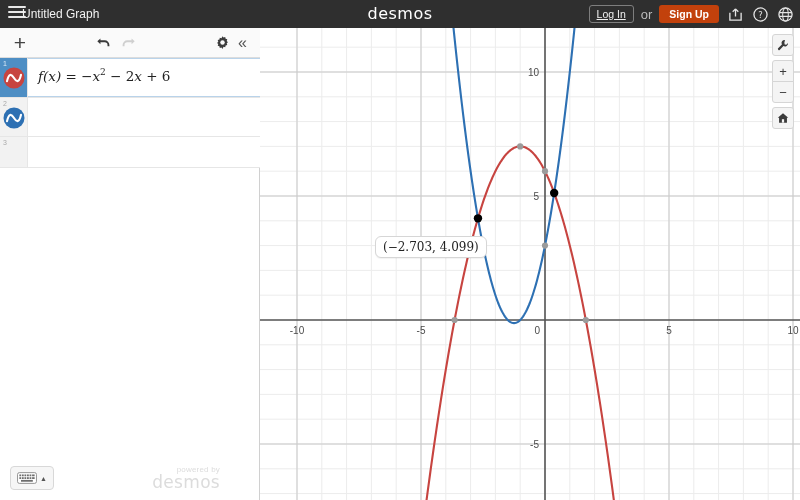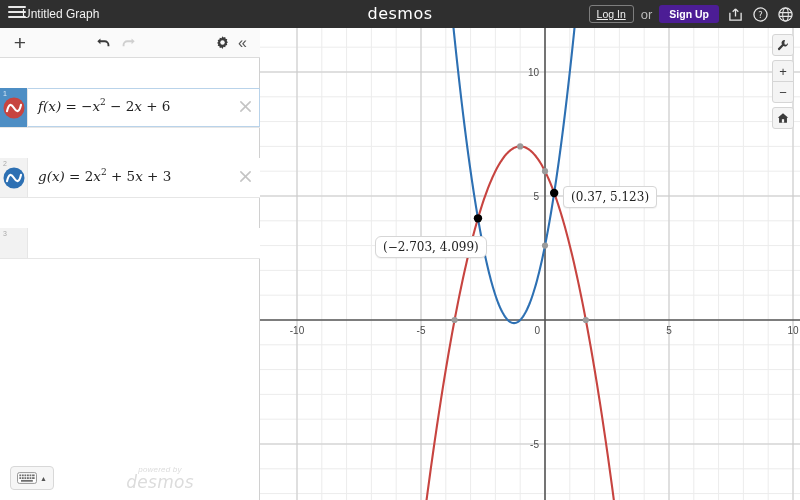--- a/index.html
+++ b/index.html
@@ -38,21 +38,21 @@
     display: flex; align-items: center; gap: 7px;
   }
   .btn-login {
     font-size: 10.5px; color: #efefef; border: 1px solid #7e7e7e;
     border-radius: 3px; padding: 3px 7px; background: transparent; cursor: pointer;
     line-height: 1;
     text-decoration: underline;
   }
   .or-text { font-size: 13px; color: #bdbdbd; }
   .btn-signup {
-    font-size: 10.5px; color: #fff; background: #4c1d95; border: none;
+    font-size: 10.5px; color: #fff; background: #c2410c; border: none;
     border-radius: 3px; padding: 4px 10px; cursor: pointer; font-weight: bold;
     line-height: 1;
   }
   .nav-icon {
     width: 18px; height: 18px; display: inline-flex;
     align-items: center; justify-content: center; cursor: pointer;
   }
   .nav-icon svg { display: block; }
 
   
@@ -72,22 +72,22 @@
   .tb-undo { position: absolute; left: 96px; top: 7px; cursor: pointer; }
   .tb-redo { position: absolute; left: 120px; top: 7px; cursor: pointer; }
   .tb-gear { position: absolute; left: 215px; top: 7px; cursor: pointer; }
   .tb-collapse {
     position: absolute; left: 238px; top: 4px; font-size: 16px; color: #555;
     cursor: pointer; line-height: 22px;
   }
 
   .exp-list { position: absolute; left: 0; top: 30px; width: 260px; bottom: 0; }
   .exp-row {
-    position: relative; width: 260px; min-height: 39px;
-    border-bottom: 1px solid #e6e6e6; background: #fff; margin-top: 30px;
+    position: relative; width: 296px; min-height: 39px;
+    border-bottom: 1px solid #e6e6e6; background: #fff;
   }
   .exp-row.selected { background: #fff; box-shadow: inset 0 0 0 1px #b9d3ea; }
   .exp-index {
     position: absolute; left: 0; top: 0; width: 28px; height: 100%;
     background: #f2f2f2; border-right: 1px solid #e6e6e6;
     font-size: 7px; color: #aaa; padding: 2px 0 0 3px;
   }
   .exp-row.selected .exp-index { background: #4e8ec4; color: #dbeaf6; }
   .exp-icon {
     position: absolute; left: 3px; top: 9px; width: 22px; height: 22px;
@@ -107,21 +107,21 @@
   .exp-row.empty .exp-body { min-height: 30px; }
 
   .kbd-btn {
     position: absolute; left: 10px; bottom: 10px; width: 44px; height: 24px;
     background: #f6f6f6; border: 1px solid #d8d8d8; border-radius: 4px;
     display: flex; align-items: center; justify-content: center; gap: 3px;
     cursor: pointer;
   }
   .watermark {
     position: absolute; left: 100px; bottom: 8px; width: 120px;
-    text-align: center; pointer-events: none; color: #dcdcdc; font-style: italic;
+    text-align: right; pointer-events: none; color: #dcdcdc;
   }
   .wm-top { font-size: 8px; letter-spacing: .2px; }
   .wm-bot { font-size: 17px; font-family: "DejaVu Sans", sans-serif; letter-spacing: .3px; margin-top: -2px; }
 
   
   .graph {
     position: absolute; left: 260px; top: 28px; width: 540px; height: 472px;
     background: #fff; overflow: hidden; cursor: crosshair;
   }
   .graph svg { display: block; }
@@ -228,21 +228,20 @@
             </svg></div>
         </div>
         <div class="exp-row">
           <div class="exp-index">2</div>
           <div class="exp-icon">
             <svg width="22" height="22" viewBox="0 0 22 22">
               <circle cx="11" cy="11" r="10.5" fill="#2d70b3"></circle>
               <path d="M4 14.2 C5.8 6.4 8.2 6.4 11 11 C13.8 15.6 16.2 15.6 18 7.8" fill="none" stroke="#fff" stroke-width="2.1" stroke-linecap="round"></path>
             </svg>
           </div>
-          <div class="exp-body"><span>g(x)</span> <span class="op">=</span> <span class="op"></span><span class="num">2</span><span>x</span><sup>2</sup> <span class="op">+</span> <span class="num">5</span><span>x</span> <span class="op">+</span> <span class="num">3</span></div>
           <div class="exp-x"><svg width="13" height="13" viewBox="0 0 14 14">
               <path d="M2 2 L12 12 M12 2 L2 12" stroke="#c4c4c4" stroke-width="1.7" fill="none" stroke-linecap="round"></path>
             </svg></div>
         </div>
         <div class="exp-row empty">
           <div class="exp-index">3</div>
           <div class="exp-body"></div>
         </div>
       </div>
 
@@ -359,16 +358,15 @@
         <div class="gt-btn">−</div>
       </div>
       <div class="gt-btn">
         <svg width="12" height="12" viewBox="0 0 14 14">
           <path d="M7 1.4 L.9 6.6 h1.5 v5.8 h9.2 V6.6 h1.5 Z" fill="#3b3b3b"></path>
           <rect x="5.7" y="8.4" width="2.6" height="4" fill="#f4f4f4"></rect>
         </svg>
       </div>
     </div>
   <div class="pt-label-box" style="left: 115px; top: 208px; border-radius: 6px;">(−2.703, 4.099)</div>
-      <div class="pt-label-box" style="left: 303px; top: 158px;">(0.37, 5.123)</div>
     </div>
 
 </div>
 
 </body></html>

